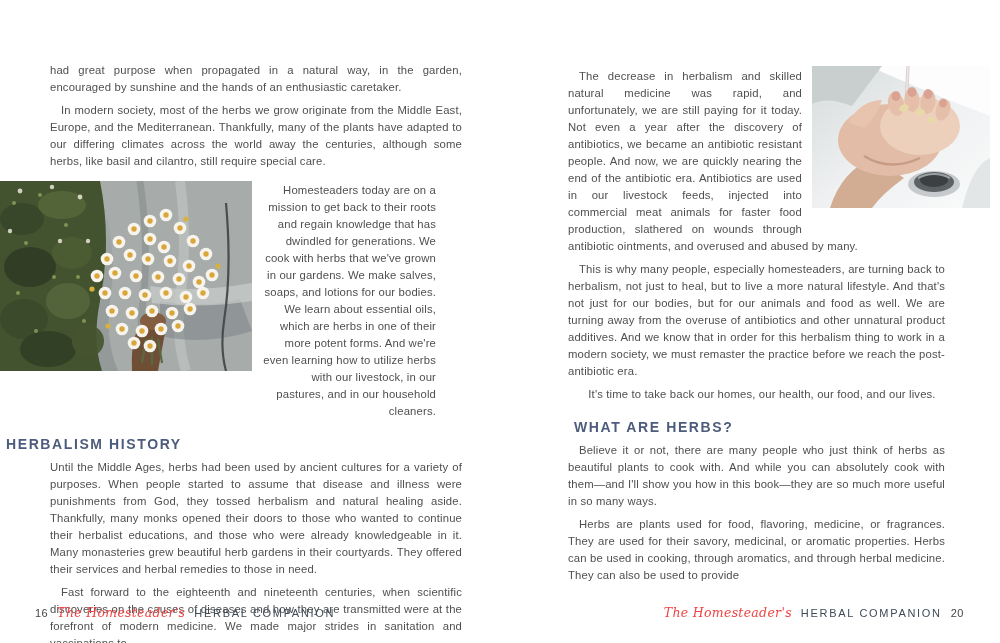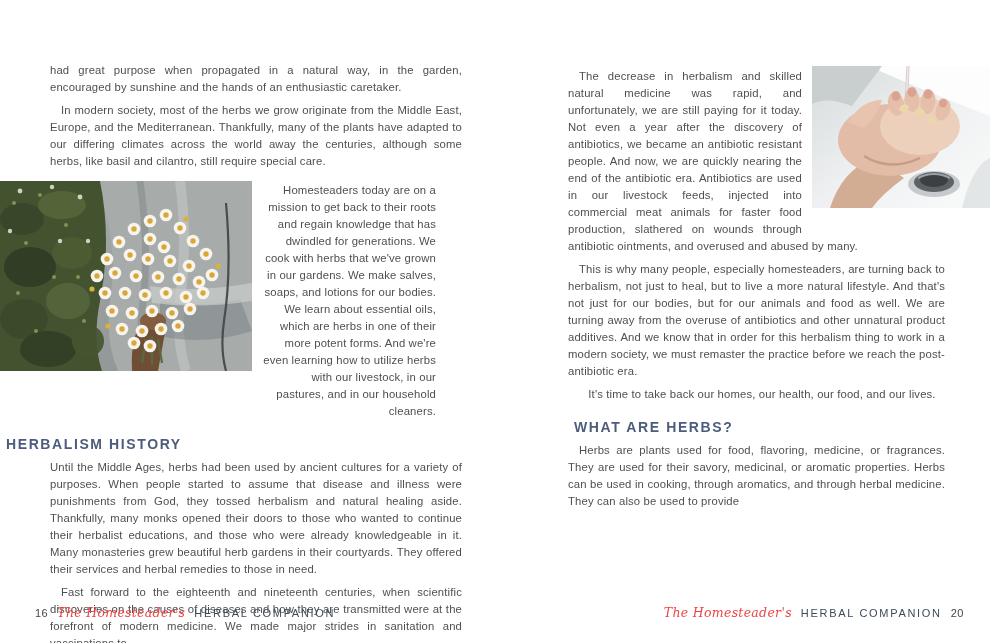--- a/index.html
+++ b/index.html
@@ -223,20 +223,21 @@
       </g>
       <path d="M52 90 Q78 106 108 92" stroke="#bb8f76" stroke-width="2.4" fill="none" opacity="0.7"></path>
     </svg>
   </div>
 
   <p class="body-text indent mt">The decrease in herbalism and skilled natural medicine was rapid, and unfortunately, we are still paying for it today. Not even a year after the discovery of antibiotics, we became an antibiotic resistant people. And now, we are quickly nearing the end of the antibiotic era. Antibiotics are used in our livestock feeds, injected into commercial meat animals for faster food production, slathered on wounds through antibiotic ointments, and overused and abused by many.</p>
   <p class="body-text indent mt">This is why many people, especially homesteaders, are turning back to herbalism, not just to heal, but to live a more natural lifestyle. And that's not just for our bodies, but for our animals and food as well. We are turning away from the overuse of antibiotics and other unnatural product additives. And we know that in order for this herbalism thing to work in a modern society, we must remaster the practice before we reach the post-antibiotic era.</p>
   <p class="body-text indent mt single-line">It's time to take back our homes, our health, our food, and our lives.</p>
 
   <h2 class="sec">WHAT ARE HERBS?</h2>
+  <p class="body-text indent mt">Believe it or not, there are many people who just think of herbs as beautiful plants to cook with. And while you can absolutely cook with them—and I'll show you how in this book—they are so much more useful in so many ways.</p>
   <p class="body-text indent mt">Herbs are plants used for food, flavoring, medicine, or fragrances. They are used for their savory, medicinal, or aromatic properties. Herbs can be used in cooking, through aromatics, and through herbal medicine. They can also be used to provide</p>
 </div>
 
 <div class="footer" id="footer-left">
   <span class="pagenum">16</span>
   <span class="script">The Homesteader's</span>
   <span class="series-caps">HERBAL COMPANION</span>
 </div>
 <div class="footer" id="footer-right">
   <span class="script">The Homesteader's</span>

